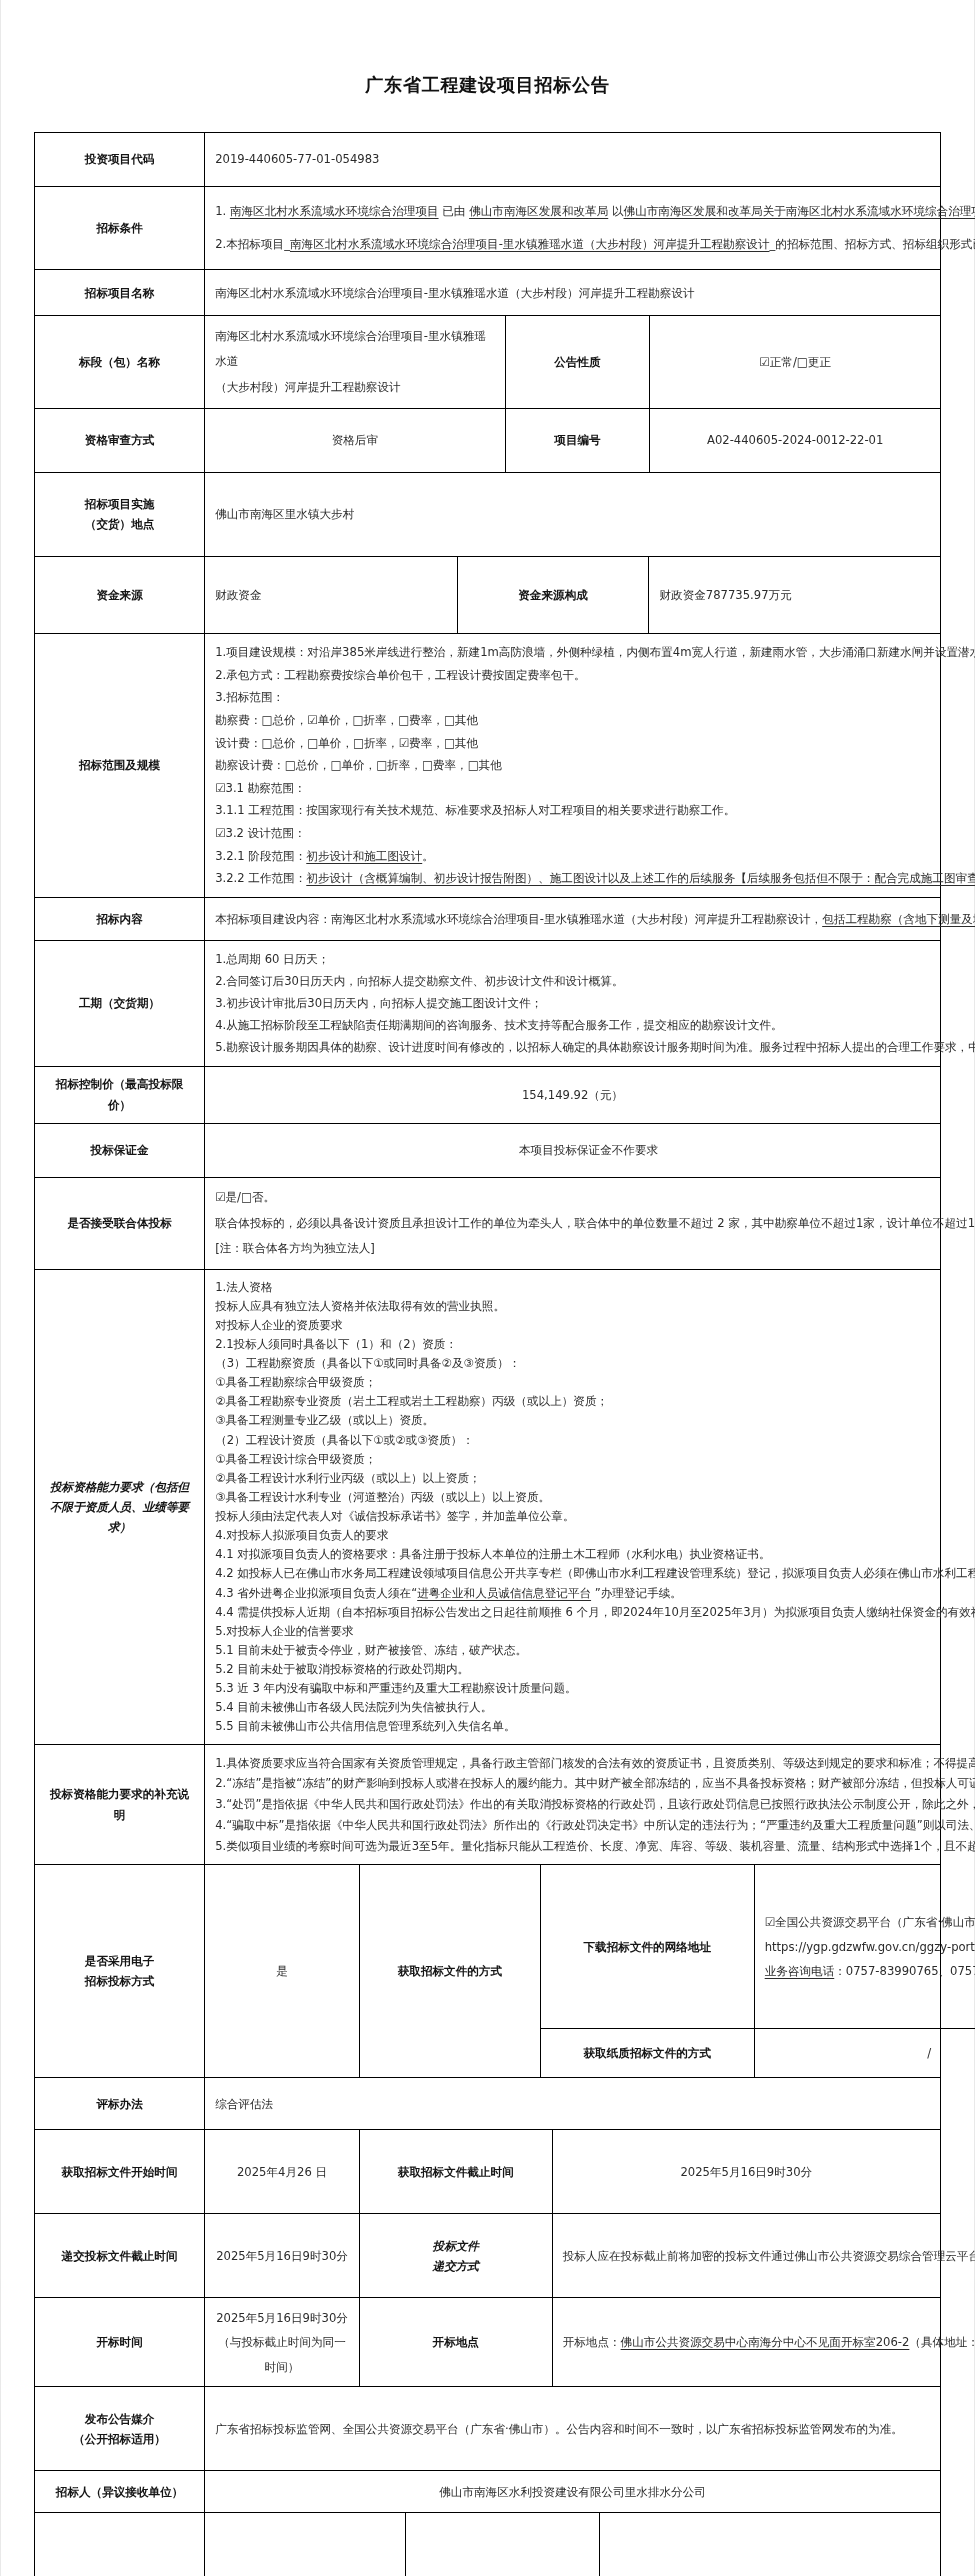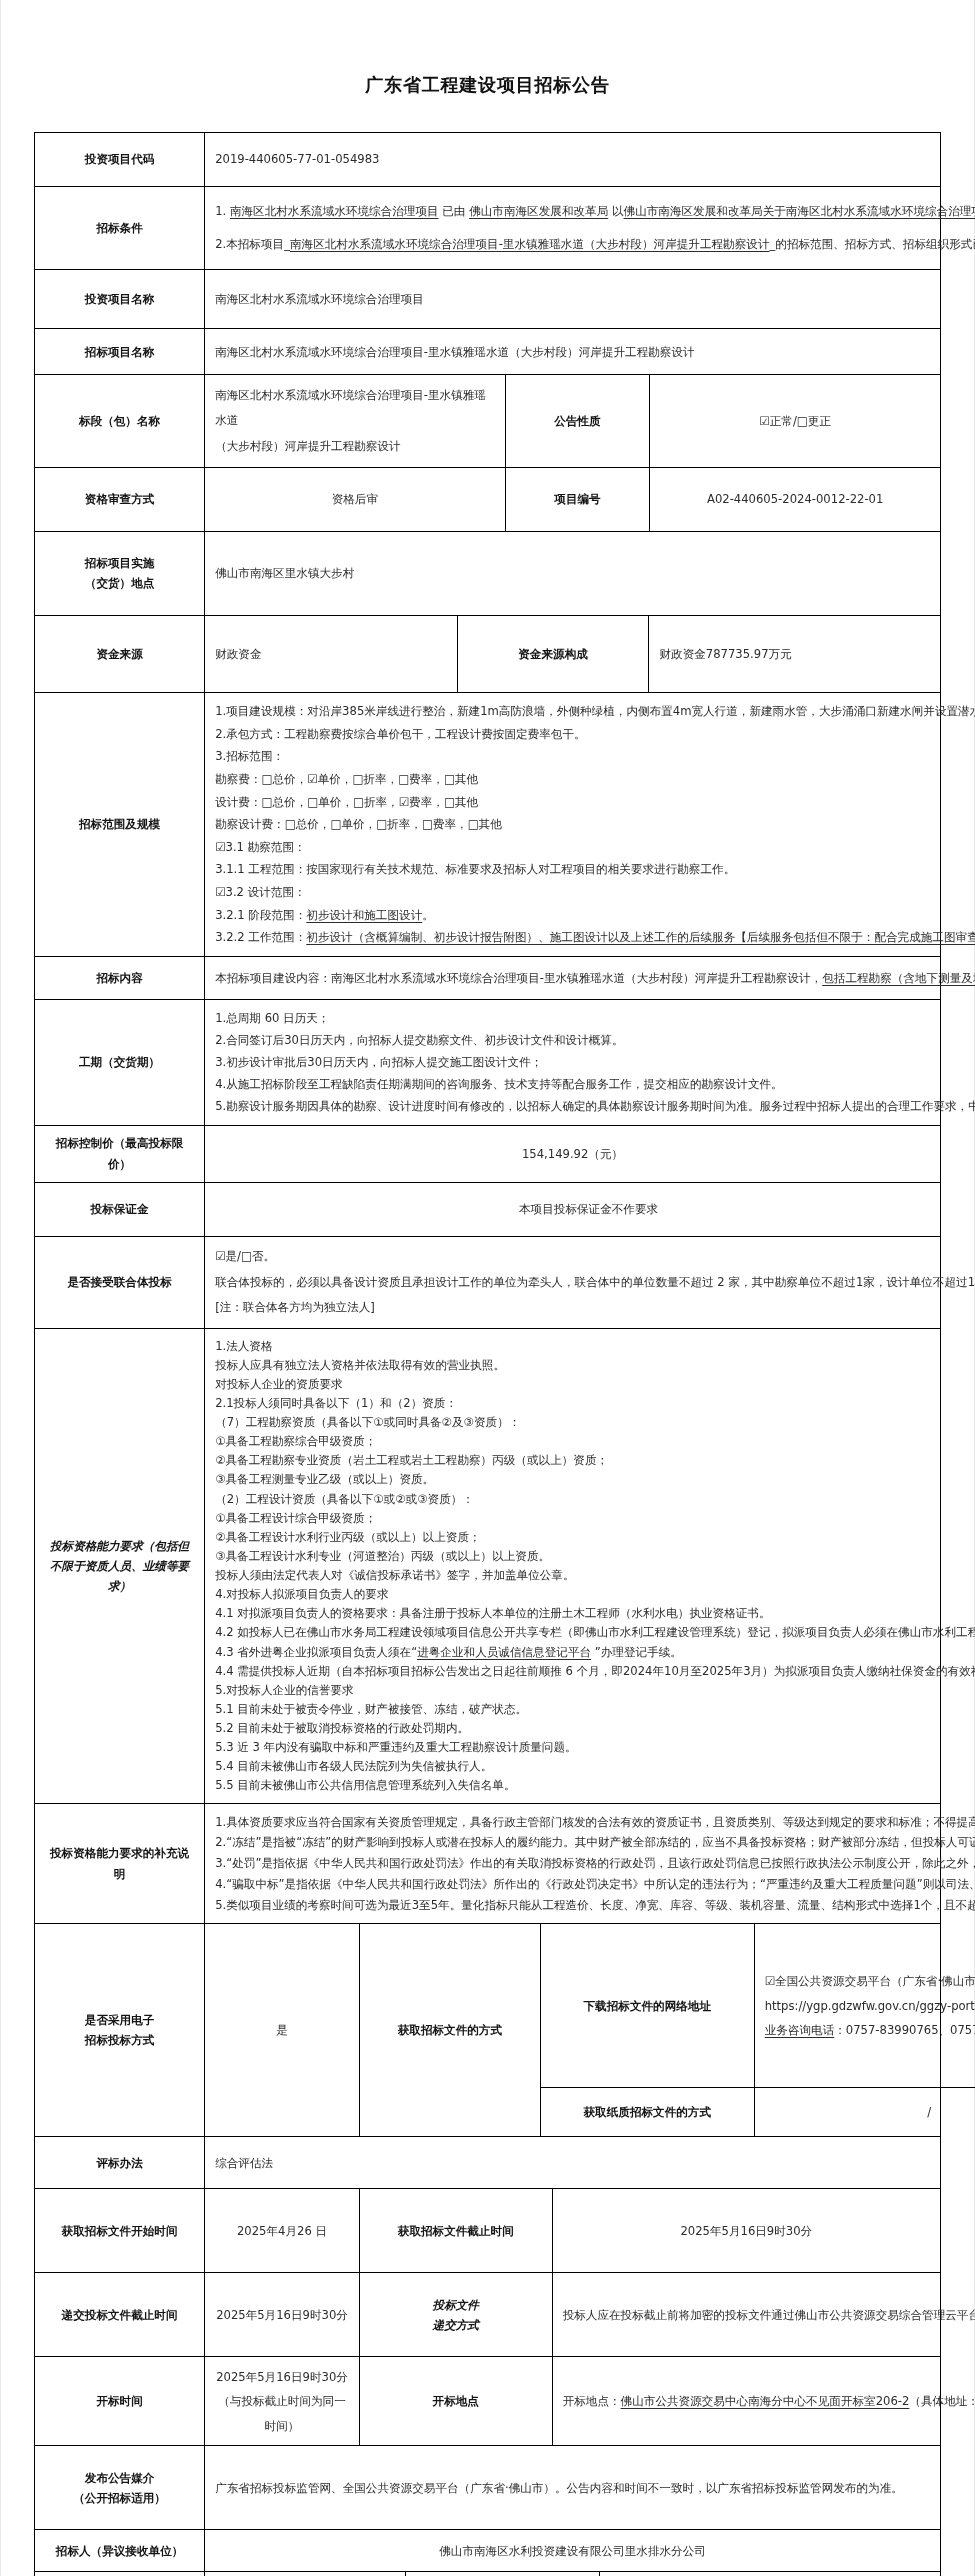--- a/index.html
+++ b/index.html
@@ -47,32 +47,20 @@
             <div class="ln"><span>招标条件</span></div>
           </div>
         </div>
         <div class="cell">
           <div class="txt" style="line-height: 2.9;">
             <div class="ln"><span>1. </span><span class="u">南海区北村水系流域水环境综合治理项目</span><span> 已由 </span><span class="u">佛山市南海区发展和改革局</span><span> 以</span><span class="u">佛山市南海区发展和改革局关于南海区北村水系流域水环境综合治理项目可行性研究报告的批复（南发改资【2019】129号）</span></div>
             <div class="ln"><span>2.本招标项目_</span><span class="u">南海区北村水系流域水环境综合治理项目-里水镇雅瑶水道（大步村段）河岸提升工程勘察设计</span><span>_的招标范围、招标方式、招标组织形式已由</span></div>
           </div>
         </div>
       </div>
-      <div class="row" style="min-height: 58px;">
-        <div class="cell lbl" style="width: 18.8%;">
-          <div class="txt">
-            <div class="ln"><span>投资项目名称</span></div>
-          </div>
-        </div>
-        <div class="cell">
-          <div class="txt">
-            <div class="ln"><span>南海区北村水系流域水环境综合治理项目</span></div>
-          </div>
-        </div>
-      </div>
       <div class="row" style="min-height: 45px;">
         <div class="cell lbl" style="width: 18.8%;">
           <div class="txt">
             <div class="ln"><span>招标项目名称</span></div>
           </div>
         </div>
         <div class="cell">
           <div class="txt">
             <div class="ln"><span>南海区北村水系流域水环境综合治理项目-里水镇雅瑶水道（大步村段）河岸提升工程勘察设计</span></div>
           </div>
@@ -251,21 +239,21 @@
           <div class="txt">
             <div class="ln"><span>投标资格能力要求（包括但不限于资质人员、业绩等要求）</span></div>
           </div>
         </div>
         <div class="cell">
           <div class="txt" style="line-height: 1.65;">
             <div class="ln"><span>1.法人资格</span></div>
             <div class="ln"><span>投标人应具有独立法人资格并依法取得有效的营业执照。</span></div>
             <div class="ln"><span>对投标人企业的资质要求</span></div>
             <div class="ln"><span>2.1投标人须同时具备以下（1）和（2）资质：</span></div>
-            <div class="ln"><span>（7）工程勘察资质（具备以下①或同时具备②及③资质）：</span></div>
+            <div class="ln"><span>（3）工程勘察资质（具备以下①或同时具备②及③资质）：</span></div>
             <div class="ln"><span>①具备工程勘察综合甲级资质；</span></div>
             <div class="ln"><span>②具备工程勘察专业资质（岩土工程或岩土工程勘察）丙级（或以上）资质；</span></div>
             <div class="ln"><span>③具备工程测量专业乙级（或以上）资质。</span></div>
             <div class="ln"><span>（2）工程设计资质（具备以下①或②或③资质）：</span></div>
             <div class="ln"><span>①具备工程设计综合甲级资质；</span></div>
             <div class="ln"><span>②具备工程设计水利行业丙级（或以上）以上资质；</span></div>
             <div class="ln"><span>③具备工程设计水利专业（河道整治）丙级（或以上）以上资质。</span></div>
             <div class="ln"><span>投标人须由法定代表人对《诚信投标承诺书》签字，并加盖单位公章。</span></div>
             <div class="ln"><span>4.对投标人拟派项目负责人的要求</span></div>
             <div class="ln"><span>4.1 对拟派项目负责人的资格要求：具备注册于投标人本单位的注册土木工程师（水利水电）执业资格证书。</span></div>

